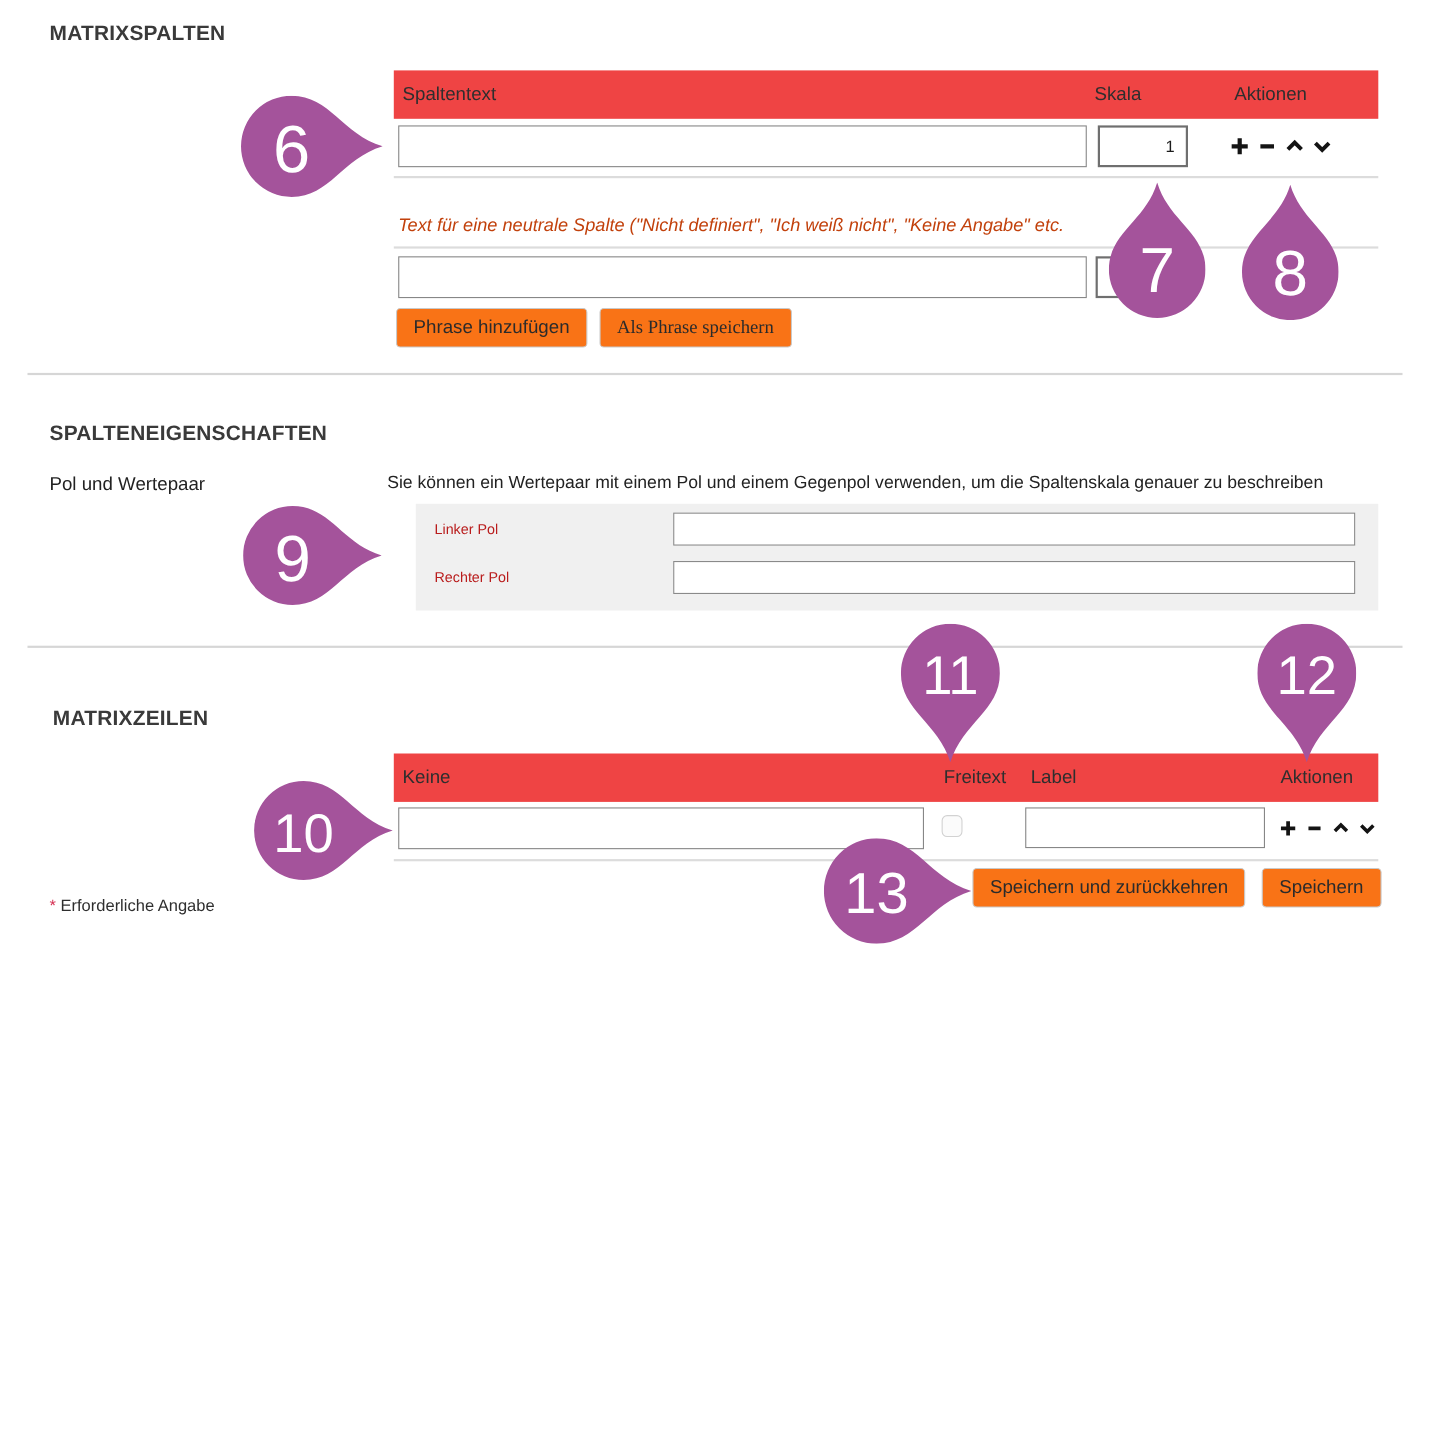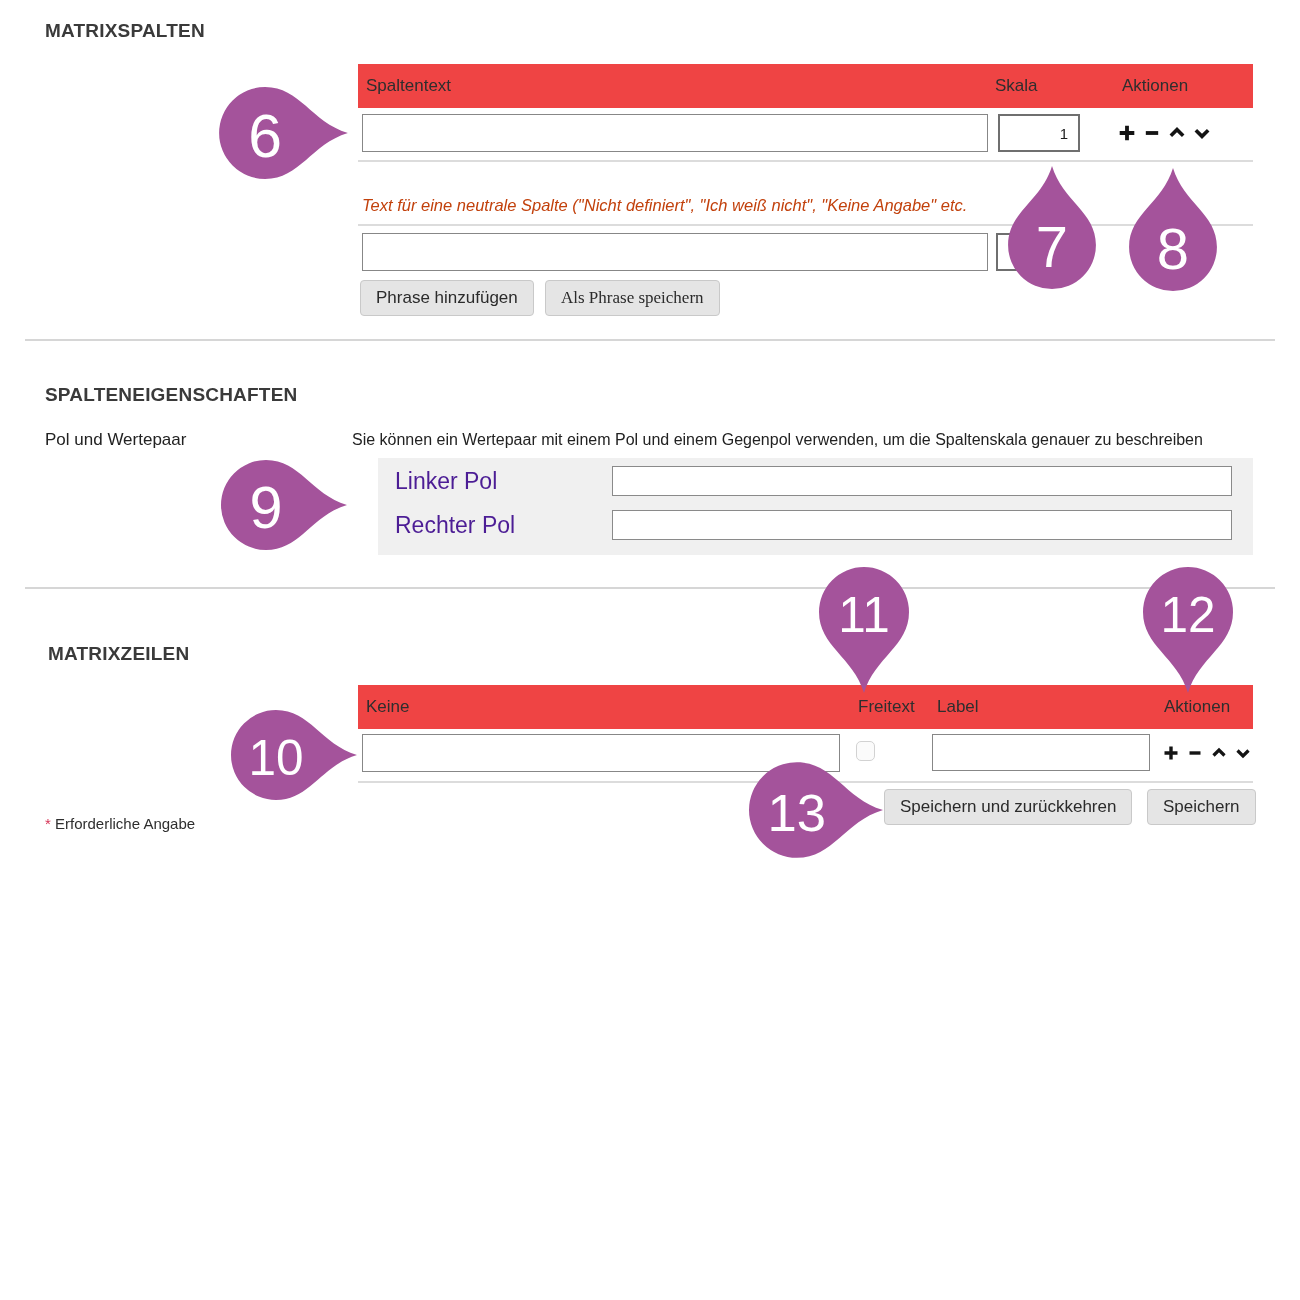--- a/index.html
+++ b/index.html
@@ -11,35 +11,35 @@
   .section-title{font-size:19px;font-weight:bold;color:#3a3a3a;letter-spacing:.2px;}
   
   .thead{background:#ef4444;height:44px;}
   .th{position:absolute;top:0;line-height:44px;font-size:17px;color:#2e2e2e;white-space:nowrap;}
   
   .txt{position:absolute;box-sizing:border-box;border:1px solid #878787;background:#fff;
        font-family:inherit;font-size:15px;padding:0 8px;outline:none;}
   .skala{border:2px solid #6f6f6f;text-align:right;padding-right:10px;font-size:15px;color:#1c1c1c;}
   .pol-input{border:1px solid #8a8a8a;}
   
-  .btn{position:absolute;box-sizing:border-box;height:36px;background:#e5e5e5;border:1px solid #c9c9c9;
+  .btn{position:absolute;box-sizing:border-box;height:36px;background:#f97316;border:1px solid #c9c9c9;
        border-radius:4px;font-family:inherit;font-size:17px;color:#2b2b2b;padding:0 15px;
        display:flex;align-items:center;white-space:nowrap;cursor:pointer;}
   
   .icons{position:absolute;display:flex;gap:7px;align-items:center;}
   .icons svg{display:block;}
   
   .rowline{position:absolute;height:2px;background:#dcdcdc;}
   .divider{position:absolute;height:2px;background:#d6d6d6;}
   
   .hint{position:absolute;font-size:16.5px;font-style:italic;color:#c2410c;white-space:nowrap;}
   .plain-label{position:absolute;font-size:17px;color:#222;white-space:nowrap;}
   .desc{position:absolute;font-size:16px;color:#222;white-space:nowrap;}
   .panel{position:absolute;background:#f0f0f0;}
-  .panel-label{position:absolute;font-size:23px;color:#4c1d95;line-height:30px;white-space:nowrap;}
+  .panel-label{position:absolute;font-size:13px;color:#b91c1c;line-height:30px;white-space:nowrap;}
   .required{position:absolute;font-size:15px;color:#2e2e2e;white-space:nowrap;}
   .star{color:#d63355;}
   
   .chk{position:absolute;box-sizing:border-box;width:19px;height:20px;border:1px solid #d2d2d2;
        border-radius:5px;background:#fbfbfb;cursor:pointer;}
   
   .marker{position:absolute;z-index:20;}
   .marker path{fill:#a4539b;}
   .marker text{fill:#ffffff;font-family:"Liberation Sans","DejaVu Sans",sans-serif;}
 </style>

